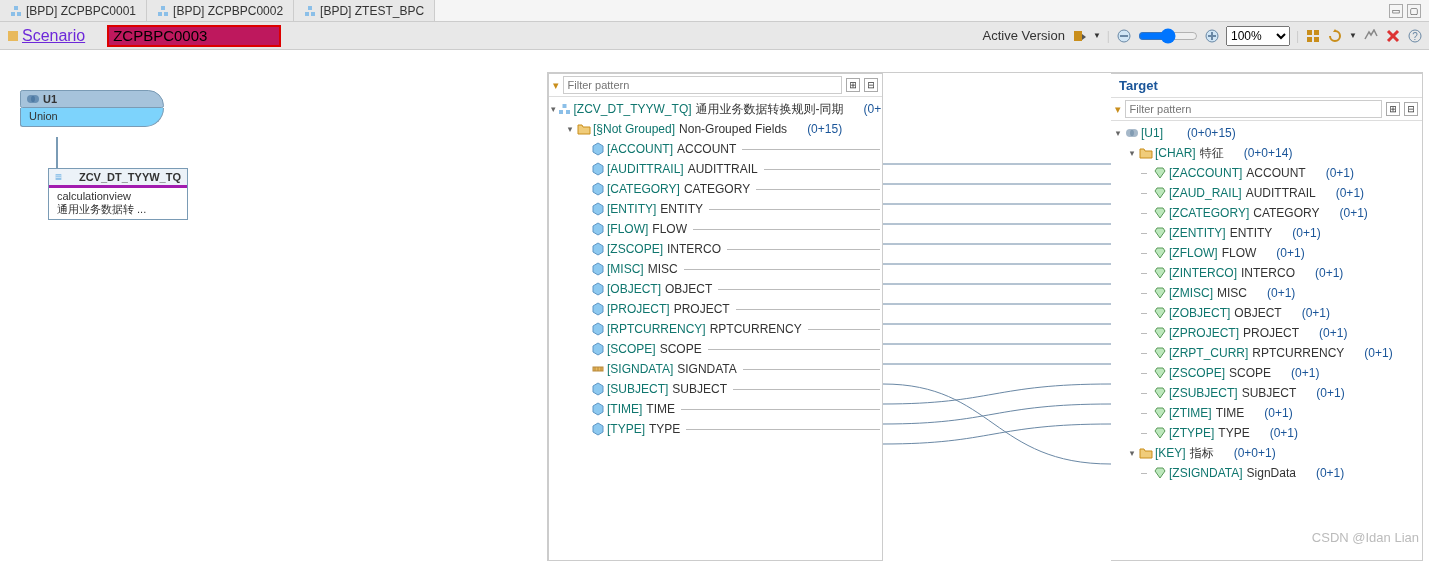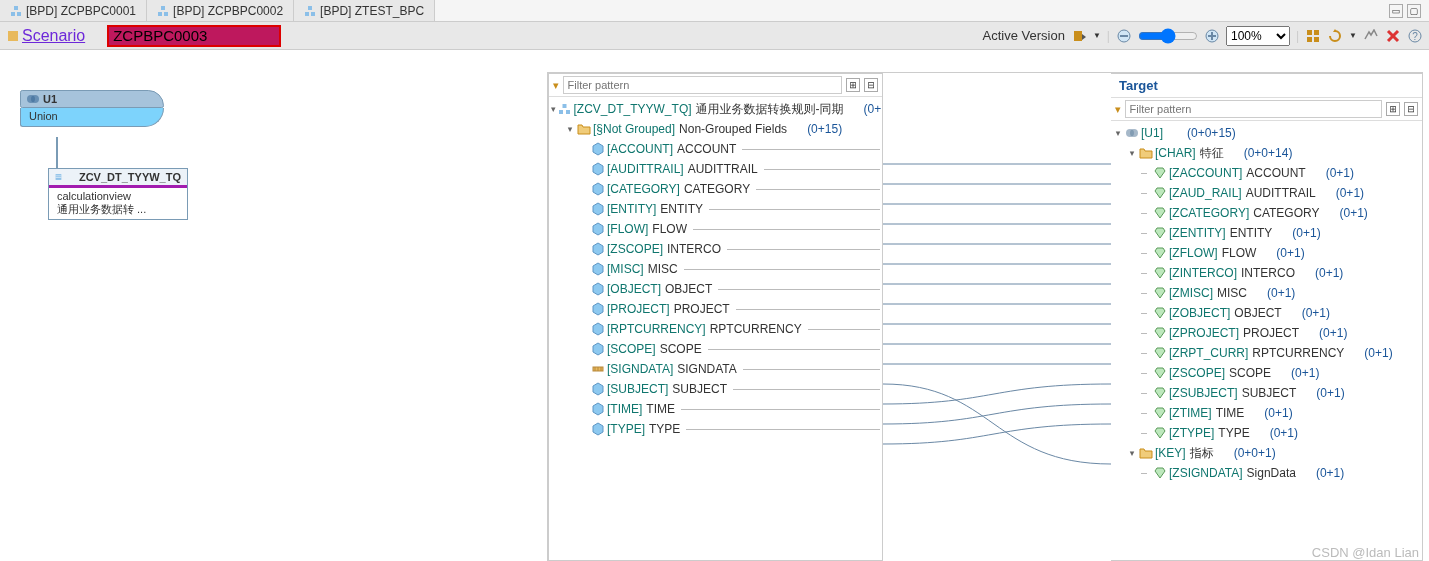--- a/index.html
+++ b/index.html
@@ -57,21 +57,21 @@
     .indent2 { padding-left: 28px; }
     
     .target-pane { border-left: none; }
     .target-tree .tree-row { justify-content: flex-start; }
     .target-tree .dashline-left { border-bottom: 1px solid #bbb; width: 6px; margin-right: 4px; height: 1px; }
     
     .middle-gap { width: 228px; padding-top: 81px; }
     .map-svg { width: 100%; height: 420px; }
     .map-svg line, .map-svg path { stroke: #6a88a5; stroke-width: 1; fill: none; }
     
-    .watermark { position: absolute; right: 10px; bottom: 1px; color: #bbb; font-size: 13px; }
+    .watermark { position: absolute; right: 10px; bottom: 16px; color: #bbb; font-size: 13px; }
     .db-icon { fill: #8bbfe8; }
     .union-icon { fill: #3d6d9a; }
   </style>
 </head>
 <body>
 
 <div class="tab-bar">
   <div class="tab">
     <svg class="tab-icon" viewBox="0 0 12 12">
         <rect class="db-icon" x="1" y="7" width="4" height="4"></rect>

